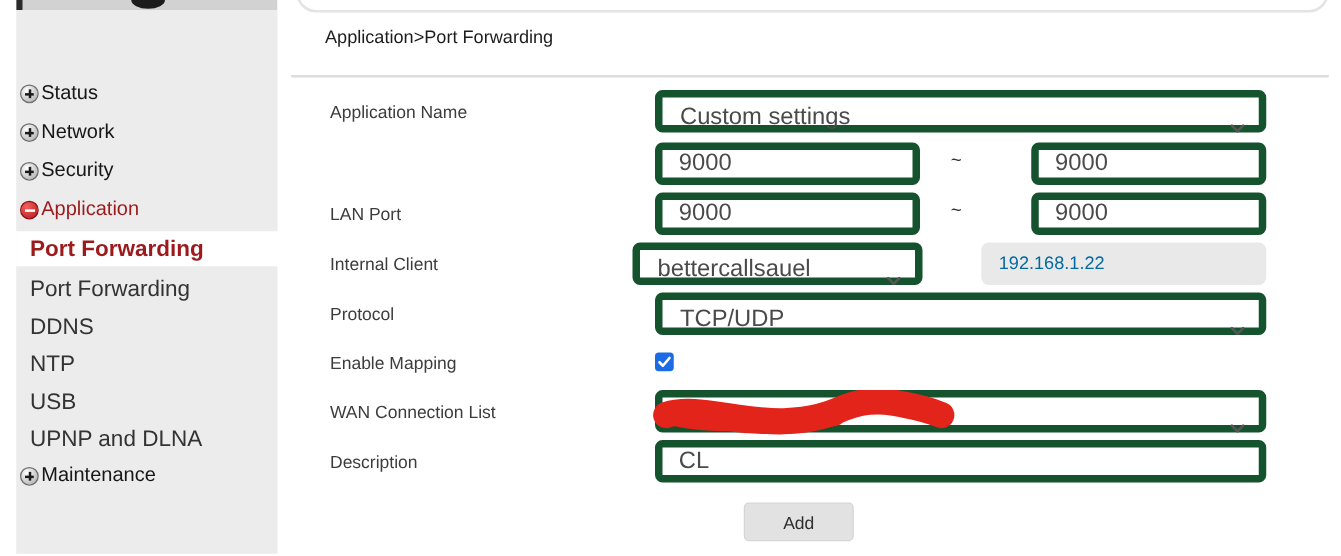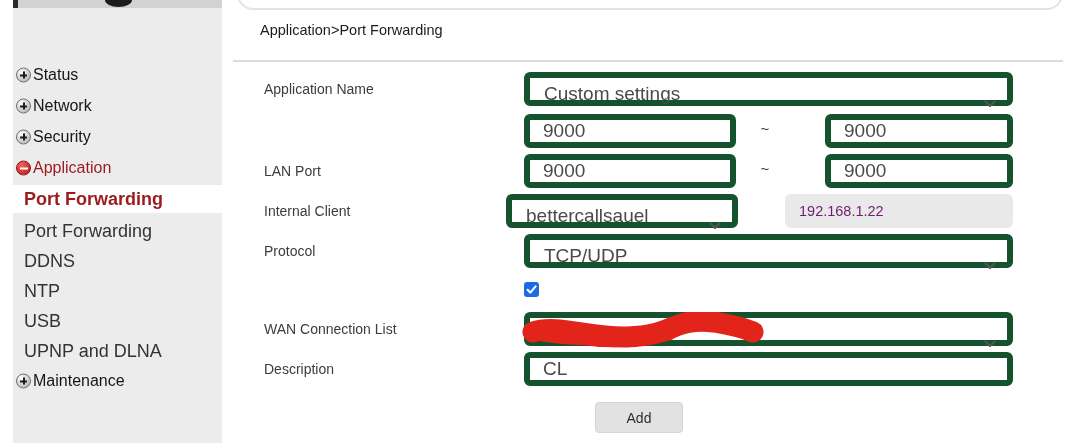--- a/index.html
+++ b/index.html
@@ -43,21 +43,21 @@
   .row-label { position:absolute; left:42px; top:0; height:34px; line-height:34px;
                font-size:14px; color:#3c3c3c; white-space:nowrap; }
 
   .ctl { position:absolute; top:0; height:34px; border:6px solid #14532d; border-radius:6px;
          background:#fff; font-size:19px; color:#4a4a4a; }
   .fake-select { cursor:pointer; }
   .fake-select .sel-text { position:absolute; left:14px; top:0; height:32px; line-height:32px; white-space:nowrap; }
   .chev { position:absolute; right:11px; top:13px; }
   .text-input { padding-left:13px; font-family:"Liberation Sans", sans-serif; outline:none; }
   .readonly-box { position:absolute; top:0; height:34px; background:#e9e9e9; border-radius:6px;
-                  font-size:14.5px; color:#701a75; line-height:34px; padding-left:14px; }
+                  font-size:14.5px; color:#0369a1; line-height:34px; padding-left:14px; }
   .tilde { position:absolute; left:533px; top:0; width:20px; text-align:center; height:34px;
            line-height:30px; font-size:15px; color:#333; }
 
   .checkbox { position:absolute; left:302px; top:4px; width:15px; height:15px;
               background:#1b6ce4; border-radius:3px; cursor:pointer; }
   .checkbox svg { position:absolute; left:1px; top:1px; }
 
   .scribble { position:absolute; left:299px; top:0; width:248px; height:36px; pointer-events:none; }
 
   .add-btn { position:absolute; left:373px; top:402px; width:88px; height:31px;
@@ -156,20 +156,21 @@
         <span class="sel-text">TCP/UDP</span>
         <span class="chev">
           <svg width="12" height="8" viewBox="0 0 12 8">
               <path d="M1.5 1.5 L6 6 L10.5 1.5" fill="none" stroke="#555" stroke-width="2.2" stroke-linecap="round" stroke-linejoin="round"></path>
             </svg>
         </span>
       </div>
     </div>
 
     <div class="form-row" style="top:278px; height:24px;">
+      <span class="row-label" style="height:24px; line-height:24px;">Enable Mapping</span>
       <div class="checkbox">
         <svg width="13" height="13" viewBox="0 0 13 13">
             <path d="M2.6 6.8 L5.3 9.6 L10.6 3.4" fill="none" stroke="#fff" stroke-width="2.1" stroke-linecap="round" stroke-linejoin="round"></path>
           </svg>
       </div>
     </div>
 
     <div class="form-row" style="top:312px;">
       <span class="row-label">WAN Connection List</span>
       <div class="ctl fake-select" style="left:302px; width:489px;">

